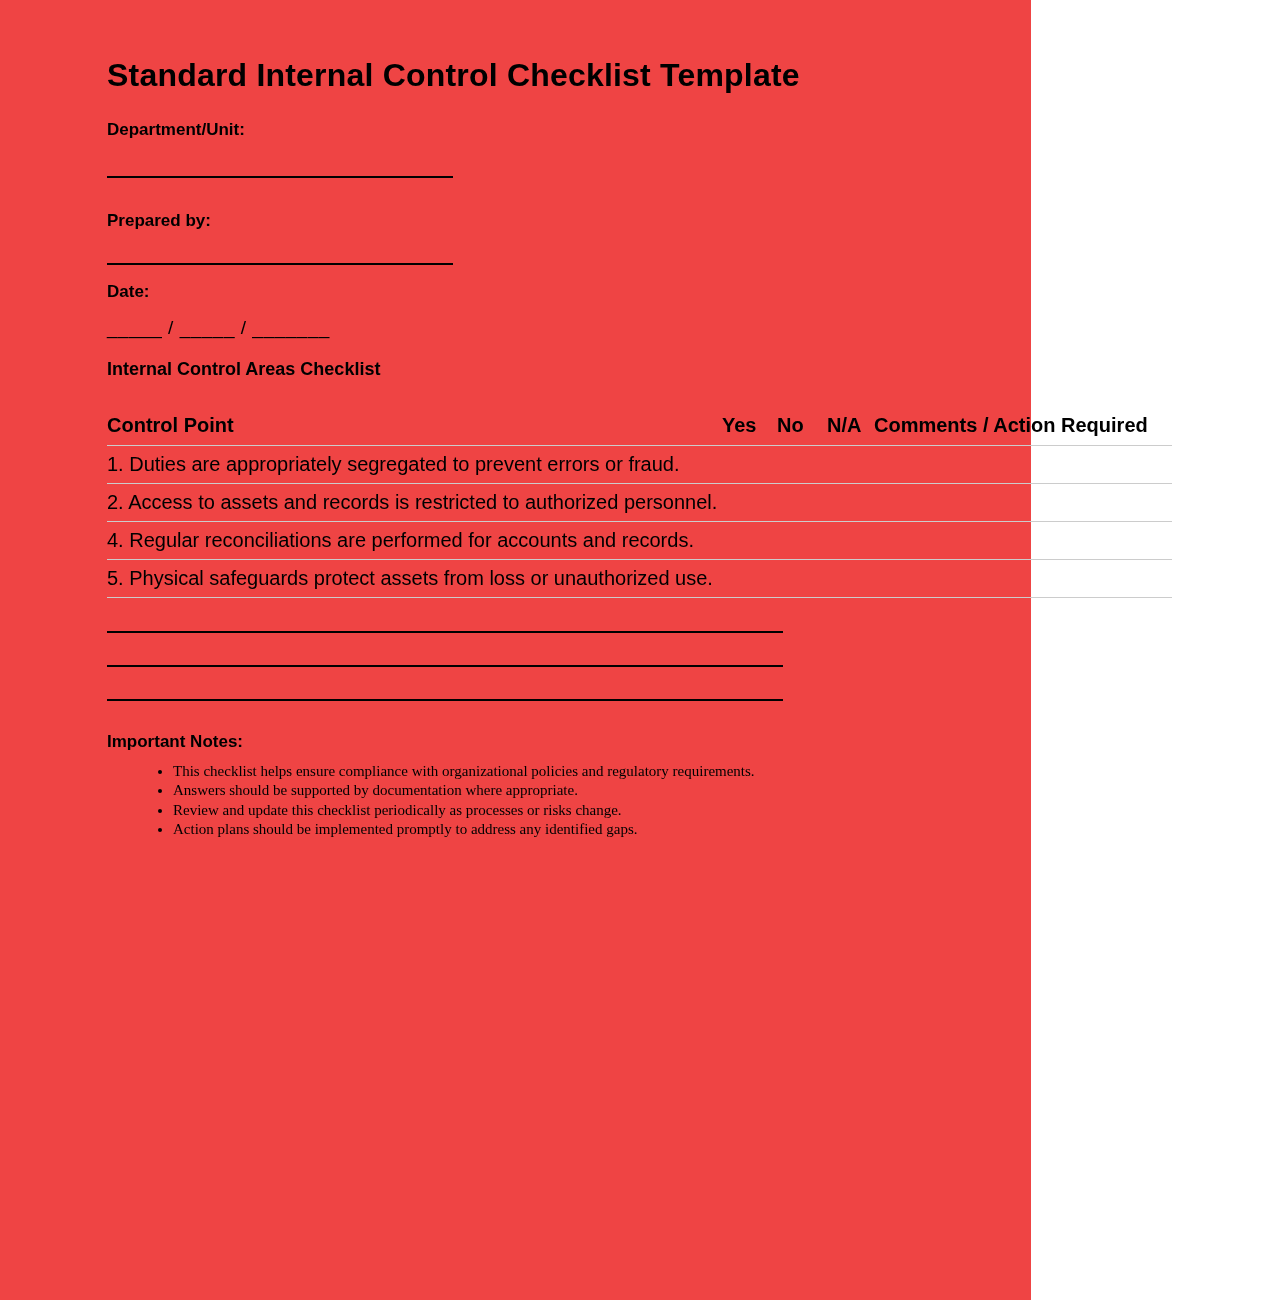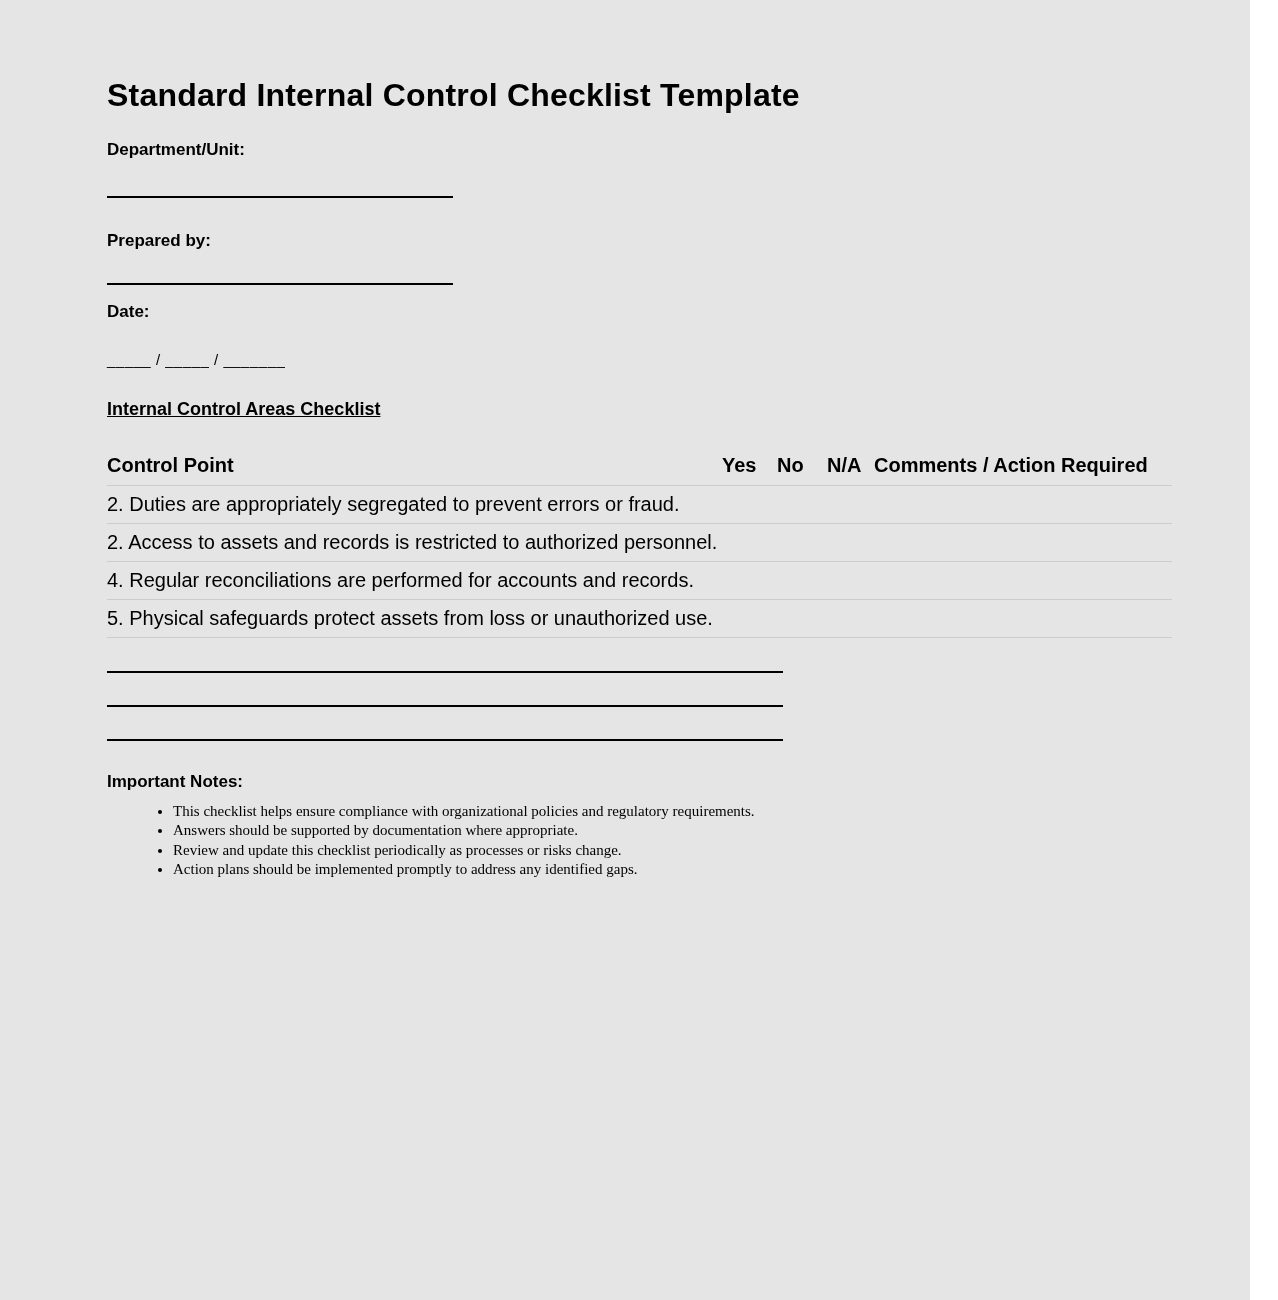--- a/index.html
+++ b/index.html
@@ -5,24 +5,24 @@
   * { box-sizing: border-box; }
   html, body { margin: 0; padding: 0; background: #ffffff; }
   body {
     font-family: "Liberation Sans", sans-serif;
     color: #000000;
     width: 1278px;
     height: 1300px;
     overflow: hidden;
   }
   .page {
-    width: 1250px;
+    width: 1031px;
     height: 1300px;
-    padding: 76px 0 0 107px;
-    background: #e5e5e5;
+    padding: 56px 0 0 107px;
+    background: #ef4444;
   }
   .content { width: 1065px; }
 
   .doc-title {
     font-size: 32px;
     font-weight: bold;
     line-height: 38px;
     margin: 0;
     letter-spacing: 0.2px;
   }
@@ -36,32 +36,32 @@
   .blank-line {
     width: 346px;
     height: 0;
     border-bottom: 2px solid #000000;
   }
   .line-dept { margin-top: 36px; }
   .label-prepared { margin-top: 32px; }
   .line-prepared { margin-top: 32px; }
   .label-date { margin-top: 16px; }
   .date-blank {
-    font-size: 15px;
+    font-size: 19px;
     line-height: 20px;
-    margin-top: 28px;
+    margin-top: 16px;
     letter-spacing: 0.5px;
   }
 
   .section-heading {
     font-size: 18px;
     font-weight: bold;
     line-height: 22px;
   }
-  .heading-checklist { margin-top: 28px; text-decoration: underline; }
+  .heading-checklist { margin-top: 20px; }
 
   table.checklist {
     border-collapse: collapse;
     width: 1065px;
     margin-top: 26px;
     table-layout: fixed;
   }
   table.checklist th, table.checklist td {
     border-bottom: 1px solid #cccccc;
     font-size: 20px;
@@ -134,21 +134,21 @@
         <tr>
           <th class="col-point">Control Point</th>
           <th class="col-yes">Yes</th>
           <th class="col-no">No</th>
           <th class="col-na">N/A</th>
           <th class="col-comments">Comments / Action Required</th>
         </tr>
       </thead>
       <tbody>
         <tr>
-          <td class="cell-point">2. Duties are appropriately segregated to prevent errors or fraud.</td>
+          <td class="cell-point">1. Duties are appropriately segregated to prevent errors or fraud.</td>
           <td class="cell-yes"></td>
           <td class="cell-no"></td>
           <td class="cell-na"></td>
           <td class="cell-comments"></td>
         </tr>
         <tr>
           <td class="cell-point">2. Access to assets and records is restricted to authorized personnel.</td>
           <td class="cell-yes"></td>
           <td class="cell-no"></td>
           <td class="cell-na"></td>

